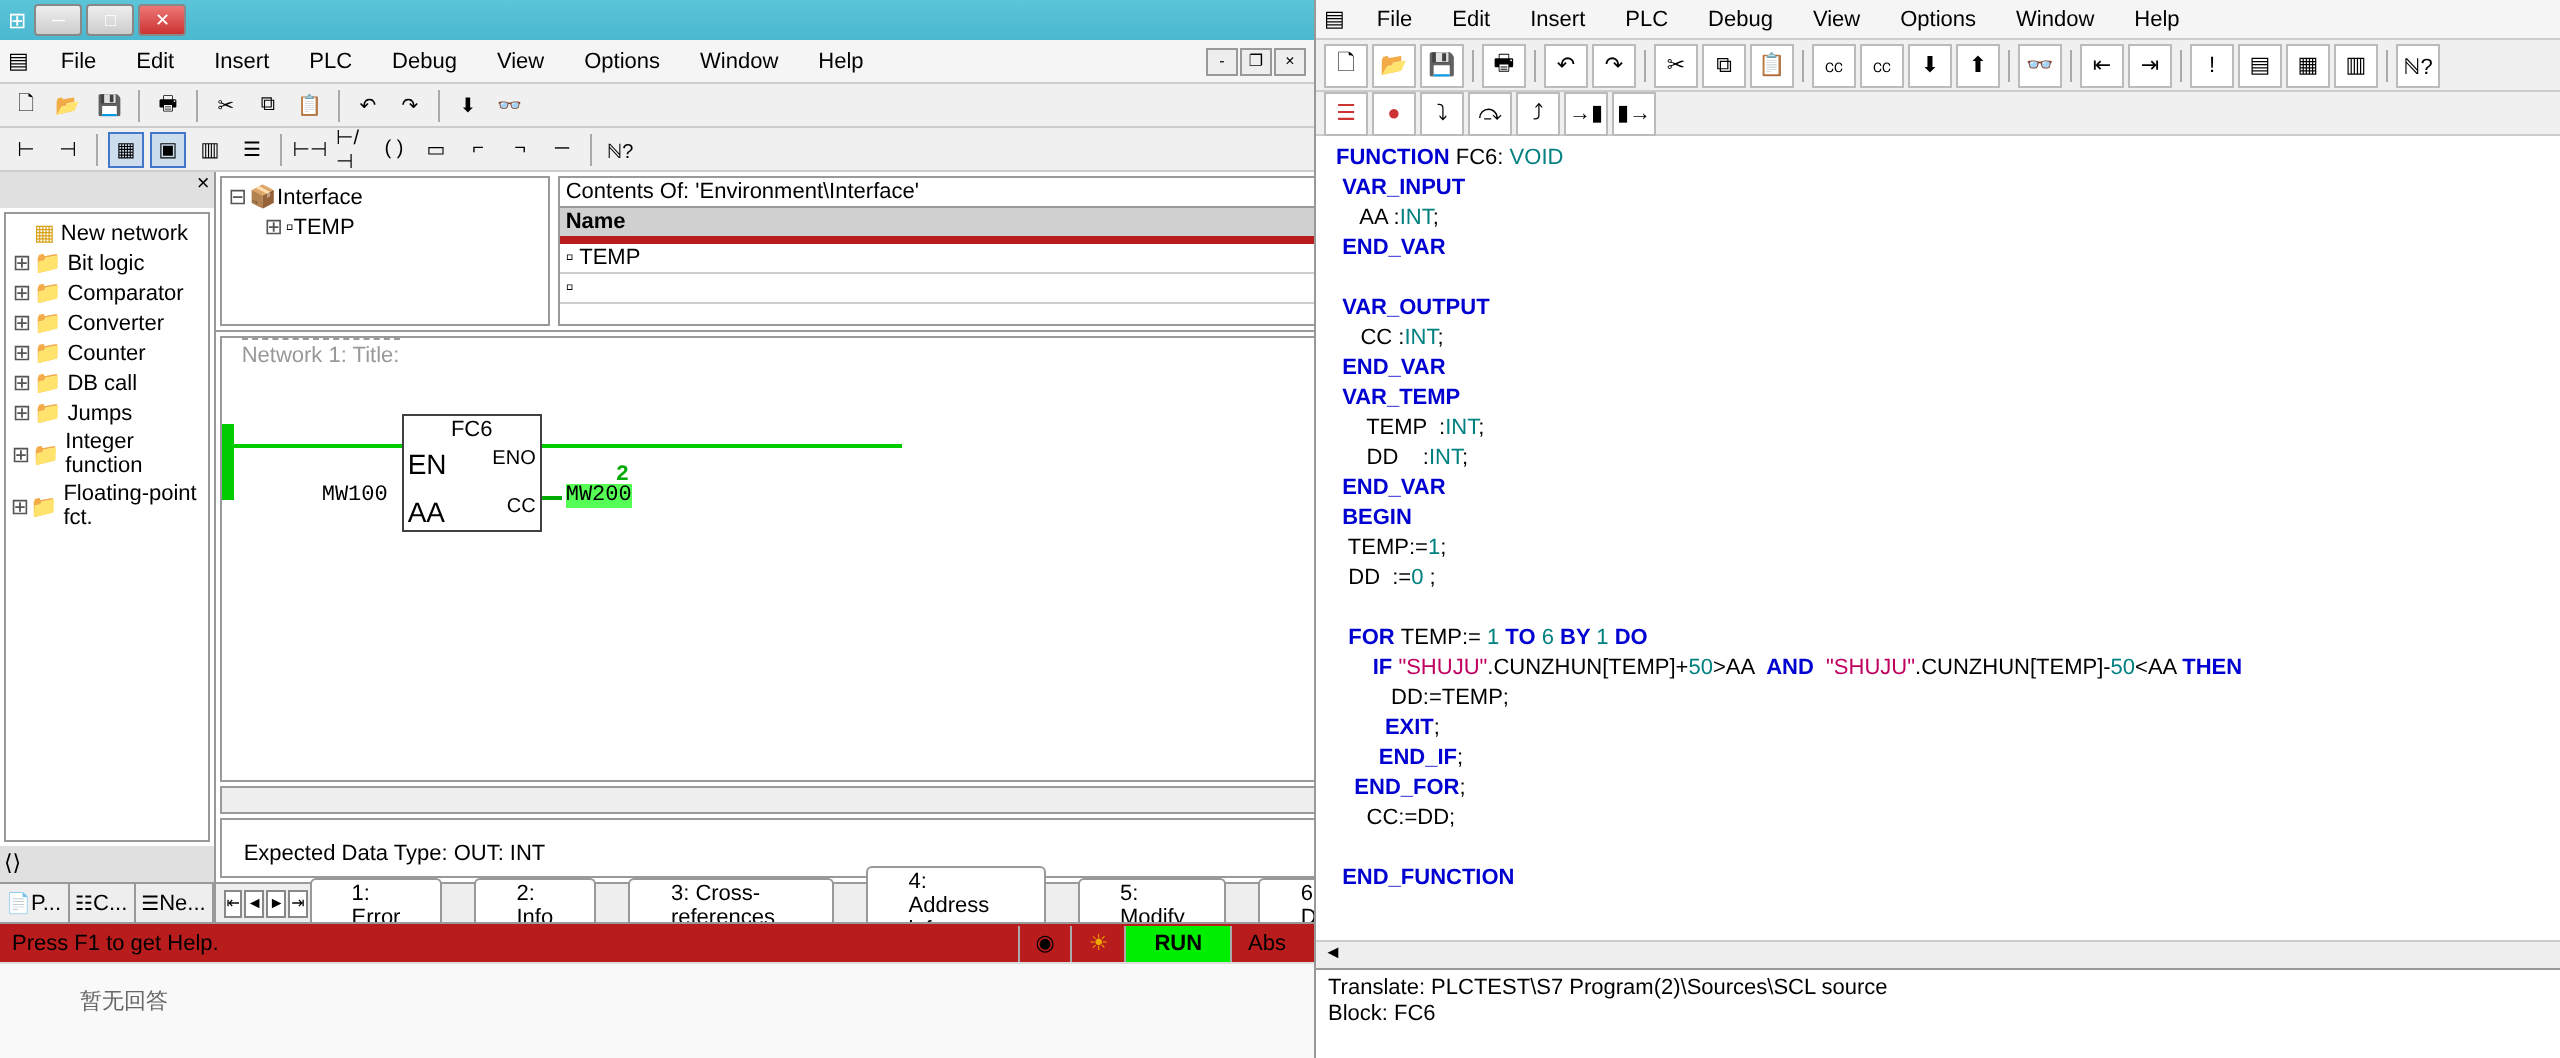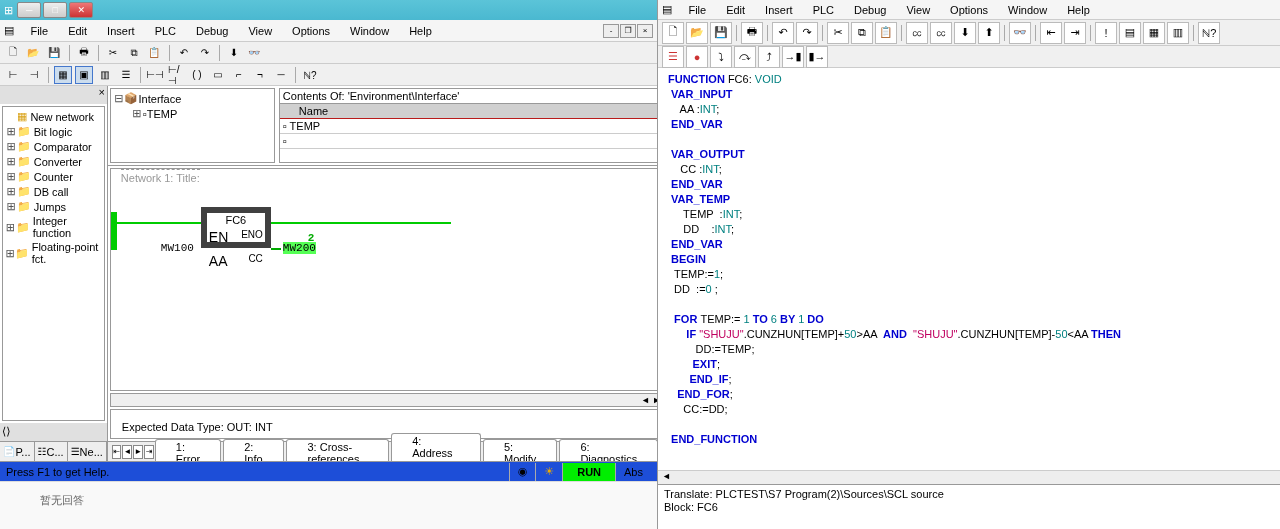--- a/index.html
+++ b/index.html
@@ -26,36 +26,36 @@
 .tree-item{display:flex;align-items:center;padding:1px 0;cursor:pointer}
 .expander{width:12px;text-align:center;color:#555}
 .folder{color:#d9a218;margin-right:3px}
 .cat-tabs{height:20px;display:flex;border-top:1px solid #999;background:#eee}
 .cat-tab{flex:1;border-right:1px solid #999;display:flex;align-items:center;padding:0 3px;font-size:10px;cursor:pointer}
 .editor-area{flex:1;display:flex;flex-direction:column}
 .interface-row{height:80px;display:flex;border-bottom:1px solid #999}
 .intf-tree{width:165px;border:1px solid #999;margin:2px;background:#fff;padding:2px;font-size:11px}
 .intf-table{flex:1;border:1px solid #999;margin:2px;background:#fff;display:flex;flex-direction:column;font-family:"Courier New",monospace;font-size:11px}
 .intf-title{padding:1px 3px;border-bottom:1px solid #999}
-.intf-header{background:#d0d0d0;padding:1px 19px;border-bottom:1px solid #b91c1c;font-weight:normal}
+.intf-header{background:#d0d0d0;padding:1px 3px;border-bottom:4px solid #b91c1c;font-weight:bold}
 .intf-cell{padding:1px 3px;border-bottom:1px solid #ccc}
 .network{flex:1;border:1px solid #999;margin:2px;background:#fff;position:relative;overflow:auto}
 .net-title{position:absolute;top:0;left:10px;font-family:Liberation Sans, sans-serif;font-size:11px;color:#999;border-top:1px dashed #999;padding-top:2px}
 .rail{position:absolute;left:0;top:43px;width:6px;height:38px;background:#0c0}
 .wire{position:absolute;height:2px;background:#0c0}
-.fc-box{position:absolute;left:90px;top:38px;width:70px;height:41px;border:6px solid #404040;background:#fff;font-family:"Courier New",monospace;font-size:11px;text-align:center}
+.fc-box{position:absolute;left:90px;top:38px;width:70px;height:59px;border:1px solid #404040;background:#fff;font-family:"Courier New",monospace;font-size:11px;text-align:center}
 .fc-title{padding:1px}
 .fc-port-l{position:absolute;left:2px;font-size:14px}
 .fc-port-r{position:absolute;right:2px;font-size:10px}
 .fc-label{position:absolute;font-family:"Courier New",monospace;font-size:11px}
 .output-pane{height:30px;border:1px solid #999;margin:2px;background:#fff;font-family:"Courier New",monospace;font-size:11px;padding:11px}
 .tab-row{height:20px;display:flex;align-items:center;padding:0 4px;background:#eee;border-top:1px solid #999}
 .nav-btn{width:14px;height:14px;border:1px solid #888;margin-right:1px;background:#fff;font-size:8px;display:flex;align-items:center;justify-content:center;cursor:pointer}
-.out-tab{padding:1px 20px;background:#fff;border:1px solid #999;border-bottom:none;border-radius:3px 3px 0 0;margin-right:2px;cursor:pointer;position:relative;top:1px}
-.statusbar{height:20px;background:#1d4ed8;display:flex;align-items:center;border-top:1px solid #999;padding:0 6px}
+.out-tab{padding:1px 20px;background:#fff;border:1px solid #999;border-bottom:none;border-radius:3px 3px 0 0;margin-right:16px;cursor:pointer;position:relative;top:1px}
+.statusbar{height:20px;background:#b91c1c;display:flex;align-items:center;border-top:1px solid #999;padding:0 6px}
 .status-left{flex:1}
 .status-box{padding:0 8px;border-left:1px solid #aaa;height:18px;display:flex;align-items:center}
 .run{background:#0e0;font-weight:bold;padding:0 14px}
 .bottom-strip{height:48px;background:#f9f9f9;border-top:1px solid #ddd;padding:10px 40px;color:#666;font-size:13px}
 .r-toolbar{height:26px;background:#f0f0f0;display:flex;align-items:center;padding:0 4px;gap:2px;border-bottom:1px solid #ccc}
 .rtb{width:22px;height:22px;border:1px solid #bbb;background:#fff;display:flex;align-items:center;justify-content:center;font-size:11px;cursor:pointer}
 .code-area{flex:1;background:#fff;padding:4px 10px;overflow:auto;font-family:"Courier New",monospace;font-size:12px;line-height:15px;position:relative}
 .code-line{white-space:pre;color:#000}
 .kw{color:#0000d0;font-weight:bold}
 .ty{color:#008080}

